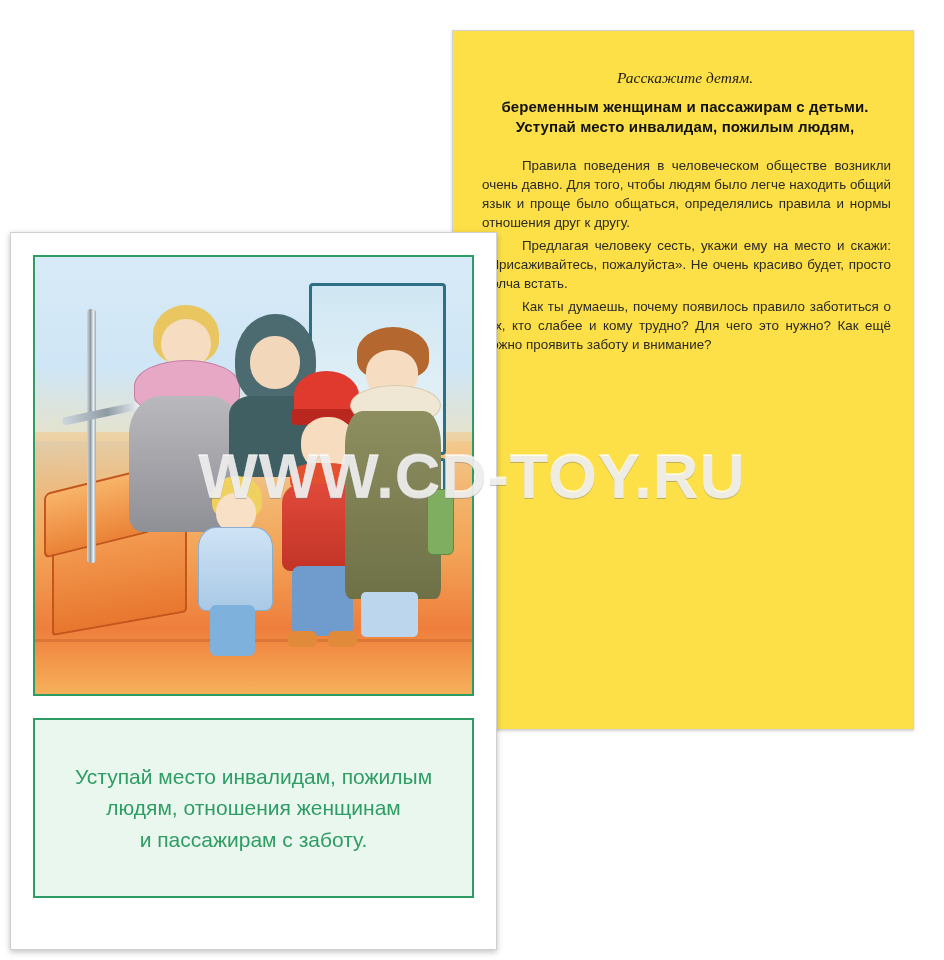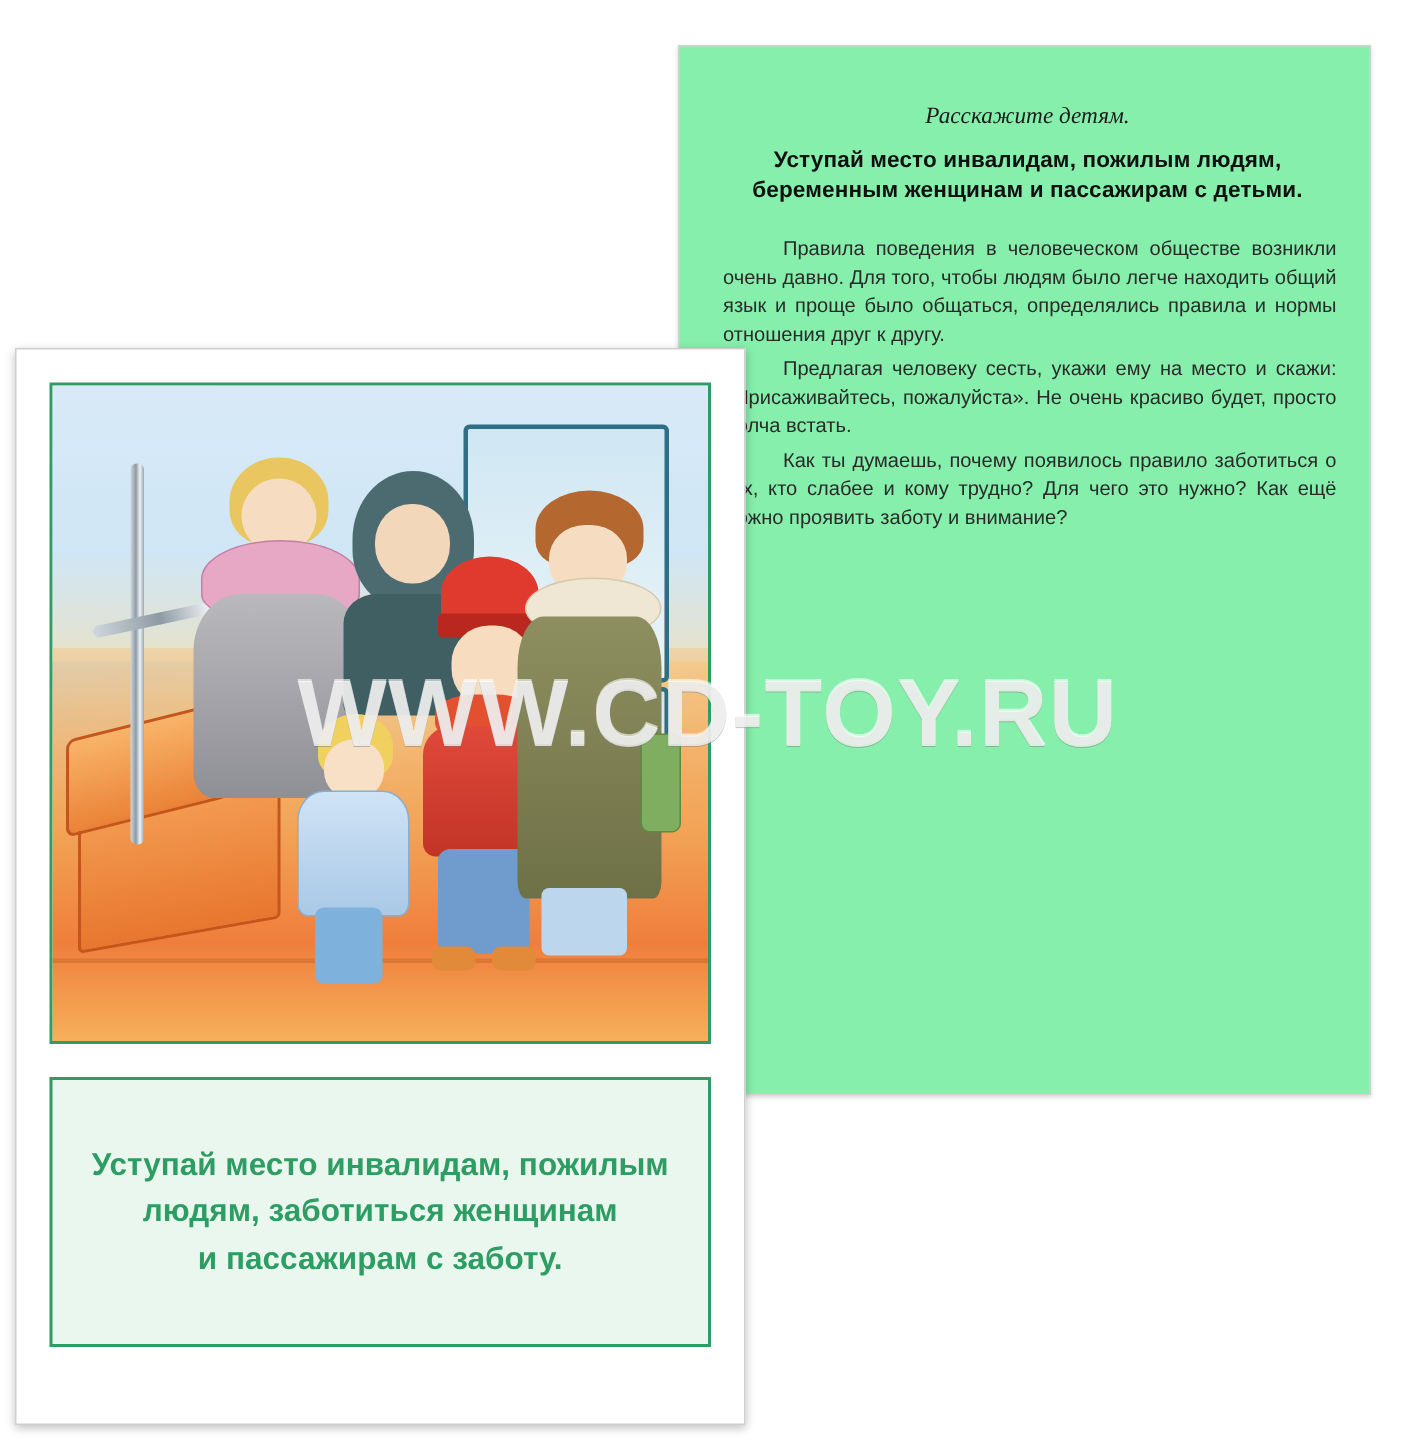--- a/index.html
+++ b/index.html
@@ -15,21 +15,21 @@
     font-family: "Liberation Sans", sans-serif;
   }
 
   
   .back-card {
     position: absolute;
     left: 452px;
     top: 30px;
     width: 462px;
     height: 700px;
-    background: #86efac;
+    background: #fde047;
     border: 1px solid #d2d2d2;
     box-shadow: 0 1px 3px rgba(0,0,0,0.18);
     box-sizing: border-box;
     padding: 30px 22px 20px 26px;
   }
   .back-card .tell {
     text-align: center;
     font-family: "Liberation Serif", serif;
     font-style: italic;
     font-size: 15.5px;
@@ -187,33 +187,33 @@
     background: #eaf7ef;
     box-sizing: border-box;
     display: flex;
     align-items: center;
     justify-content: center;
     padding: 10px 18px;
   }
   .caption-text {
     text-align: center;
     color: #2e9d63;
-    font-weight: bold;
+    font-weight: normal;
     font-size: 21px;
     line-height: 1.5;
   }
 </style>
 </head>
 <body>
 
 <div class="back-card">
   <div class="tell">Расскажите детям.</div>
   <div class="headline">
+    <div>беременным женщинам и пассажирам с детьми.</div>
     <div>Уступай место инвалидам, пожилым людям,</div>
-    <div>беременным женщинам и пассажирам с детьми.</div>
   </div>
   <p class="body">Правила поведения в человеческом обществе возникли очень давно. Для того, чтобы людям было легче находить общий язык и проще было общаться, определялись правила и нормы отношения друг к другу.</p>
   <p class="body">Предлагая человеку сесть, укажи ему на место и скажи: «Присаживайтесь, пожалуйста». Не очень красиво будет, просто молча встать.</p>
   <p class="body">Как ты думаешь, почему появилось правило заботиться о тех, кто слабее и кому трудно? Для чего это нужно? Как ещё можно проявить заботу и внимание?</p>
 </div>
 
 <div class="front-card">
 
   <div class="illustration">
     <div class="ill-bg-top"></div>
@@ -263,19 +263,19 @@
       <div class="fur"></div>
       <div class="coat"></div>
       <div class="bag"></div>
       <div class="pants"></div>
     </div>
   </div>
 
   <div class="caption-box">
     <div class="caption-text">
       <div>Уступай место инвалидам, пожилым</div>
-      <div>людям, заботиться женщинам</div>
+      <div>людям, отношения женщинам</div>
       <div>и пассажирам с заботу.</div>
     </div>
   </div>
 </div>
 
 <div class="watermark">WWW.CD-TOY.RU</div>
 
 </body></html>

